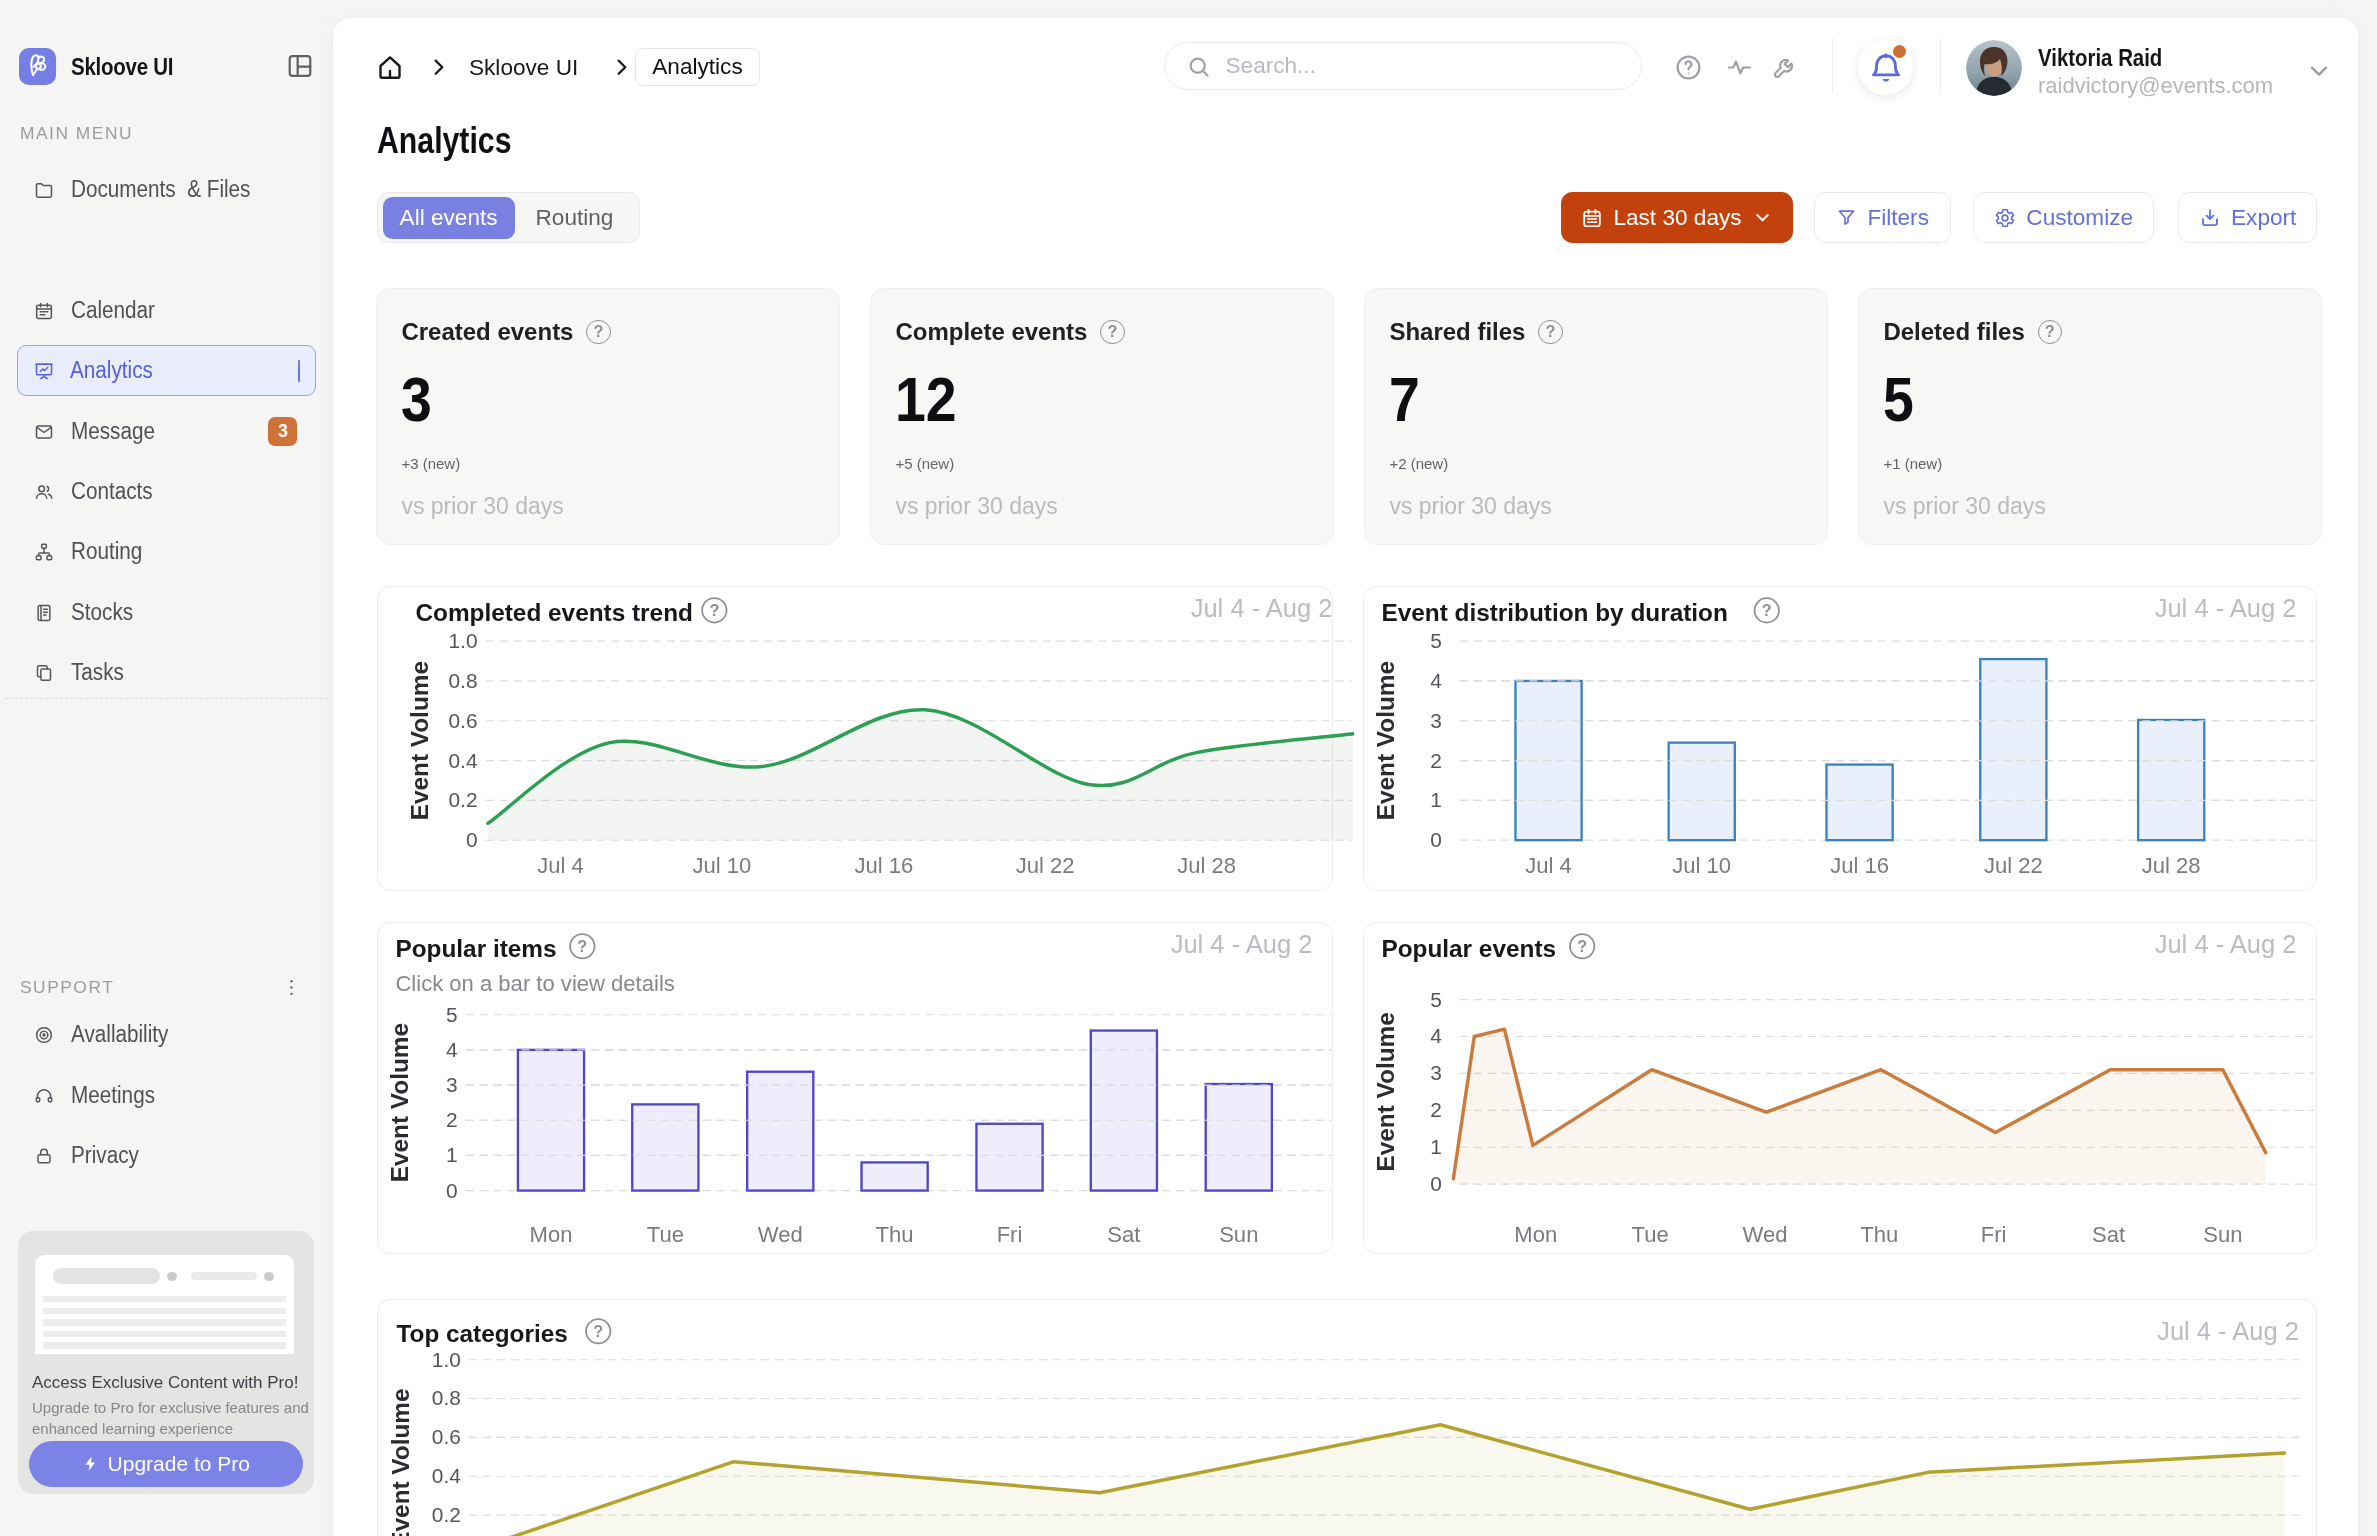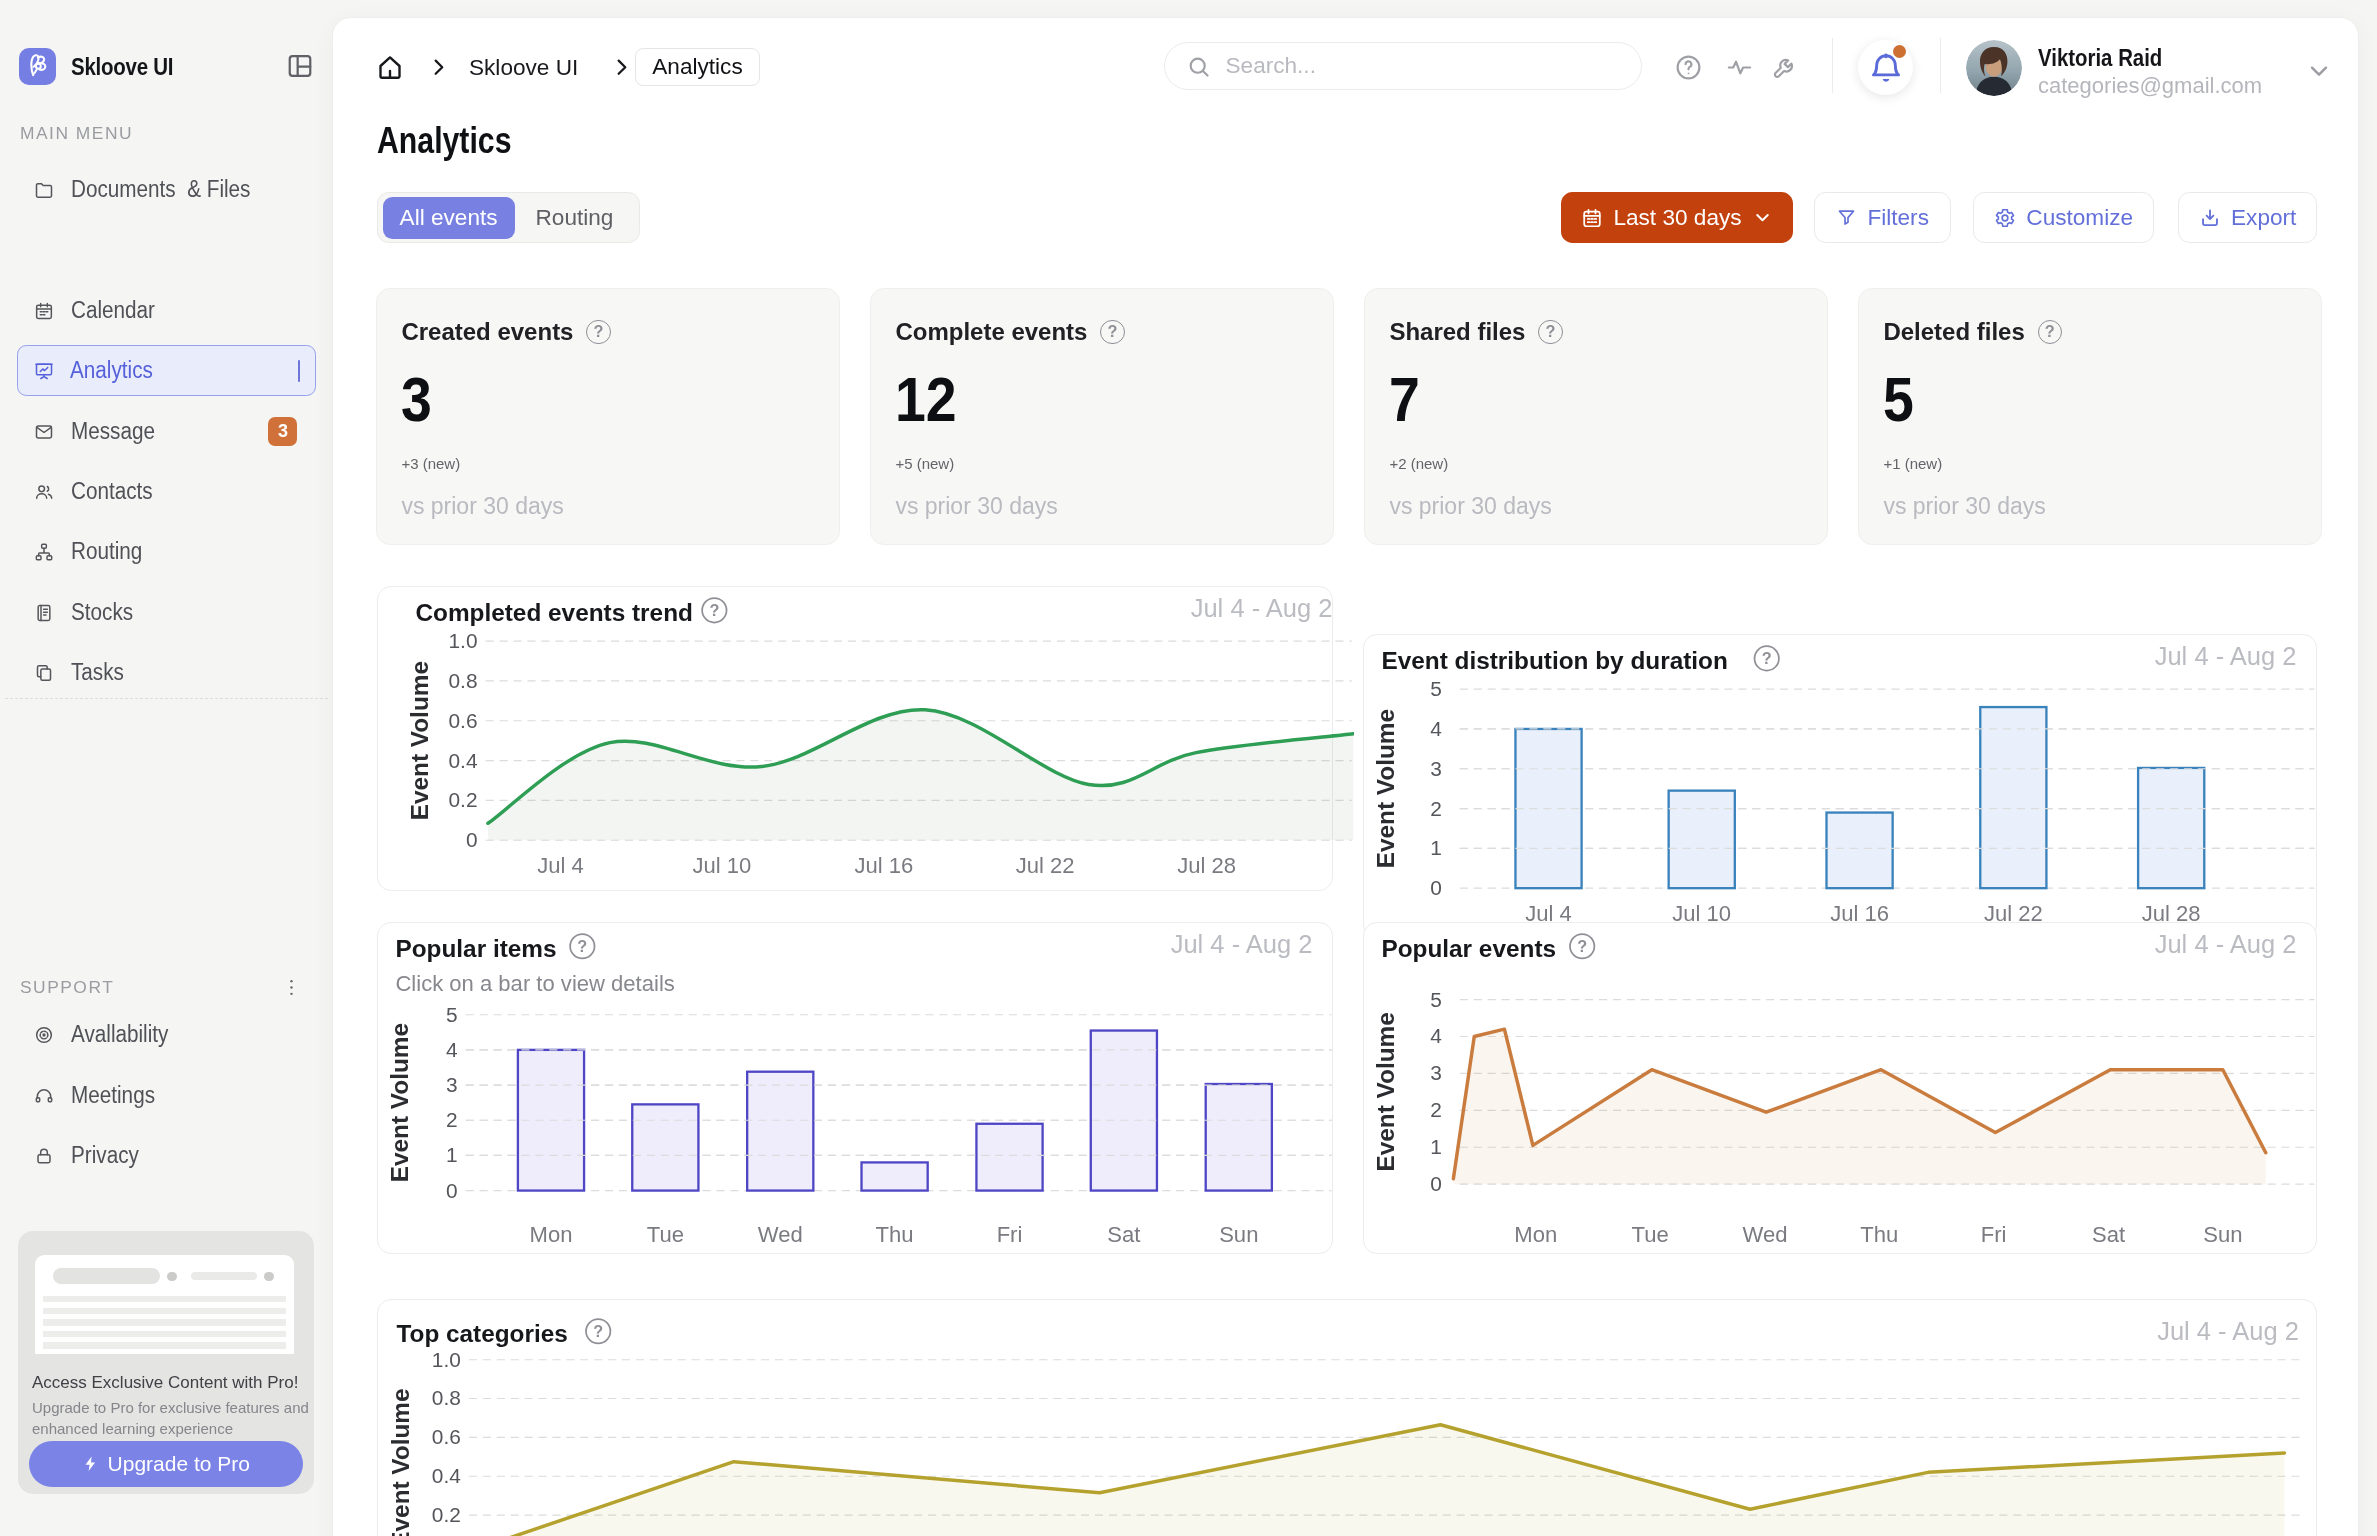--- a/index.html
+++ b/index.html
@@ -267,21 +267,21 @@
             </linearGradient>
           </defs>
 <g clip-path="url(#avc)">
             <rect width="96" height="96" fill="url(#avbg)"></rect>
 <path d="M16 96c2-22 14-33 32-33s30 11 32 33z" fill="#262a32"></path>
 <ellipse cx="48" cy="46" rx="14" ry="17" fill="#c89e7d"></ellipse>
 <path d="M48 12c-17 0-25 13-24 27 .8 11 5 19 9 23-2-6-3-15-1-21 10 2 22-2 26-8 3 5 5 19 2 29 5-4 10-12 11-23 1-14-6-27-23-27z" fill="#4b3327"></path>
 </g>
         </svg></div>
 <div class="uname">Viktoria Raid</div>
-<div class="uemail">categories@gmail.com</div>
+<div class="uemail">raidvictory@events.com</div>
 <div class="tb-chevd"><svg width="28" height="28" viewBox="0 0 24 24" fill="none" stroke="#9c9da2" stroke-width="2.1" stroke-linecap="round" stroke-linejoin="round">
           <path d="M6 9.2l6 6 6-6"></path>
         </svg></div>
 <h1>Analytics</h1>
 <div class="seg">
         <div class="on">All events</div>
         <div class="off">Routing</div>
       </div>
 <div class="btn primary"><svg width="22" height="22" viewBox="0 0 24 24" fill="none" stroke="#fff" stroke-width="1.9" stroke-linecap="round" stroke-linejoin="round">
           <rect x="3.5" y="5" width="17" height="16" rx="2.4"></rect>
@@ -344,21 +344,21 @@
           <text x="137" y="105.0" text-anchor="end" font-size="36" fill="#55565b">1.0</text>
 <text x="280" y="492" text-anchor="middle" font-size="38" fill="#7a7b81">Jul 4</text>
           <text x="558" y="492" text-anchor="middle" font-size="38" fill="#7a7b81">Jul 10</text>
           <text x="837" y="492" text-anchor="middle" font-size="38" fill="#7a7b81">Jul 16</text>
           <text x="1115" y="492" text-anchor="middle" font-size="38" fill="#7a7b81">Jul 22</text>
           <text x="1393" y="492" text-anchor="middle" font-size="38" fill="#7a7b81">Jul 28</text>
 <text x="52" y="264.5" font-size="42" font-weight="600" fill="#2b2c30" transform="rotate(-90 52 264.5)" text-anchor="middle">Event Volume</text>
 <path d="M155.0 406.8 C190.0 383.7 286.5 284.2 365.0 267.9 C443.5 251.6 535.5 318.5 626.0 309.1 C716.5 299.7 814.0 206.2 908.0 211.3 C1002.0 216.5 1112.2 327.7 1190.0 340.0 C1267.8 352.3 1299.0 299.7 1375.0 285.1 C1451.0 270.5 1600.8 257.9 1646.0 252.5 L1646 436.0 L155 436.0 Z" fill="rgba(120,140,125,0.09)"></path>
 <path d="M155.0 406.8 C190.0 383.7 286.5 284.2 365.0 267.9 C443.5 251.6 535.5 318.5 626.0 309.1 C716.5 299.7 814.0 206.2 908.0 211.3 C1002.0 216.5 1112.2 327.7 1190.0 340.0 C1267.8 352.3 1299.0 299.7 1375.0 285.1 C1451.0 270.5 1600.8 257.9 1646.0 252.5" fill="none" stroke="#2f9e55" stroke-width="6" stroke-linecap="round"></path>
 </svg></div>
-<div class="card" style="left:1030px;top:568px;width:954px;height:305px;margin-top:48px;"><svg width="954" height="305" viewBox="0 0 1644 525" font-family="Liberation Sans, sans-serif">
+<div class="card" style="left:1030px;top:568px;width:954px;height:305px;"><svg width="954" height="305" viewBox="0 0 1644 525" font-family="Liberation Sans, sans-serif">
 <text x="30" y="58" font-size="42" font-weight="700" fill="#17181c">Event distribution by duration</text>
           <circle cx="694" cy="40" r="21" fill="none" stroke="#8f9096" stroke-width="3"></circle>
           <text x="694" y="50" text-anchor="middle" font-size="28" fill="#8f9096" font-weight="600">?</text>
           <text x="1607" y="52" text-anchor="end" font-size="44" font-weight="500" fill="#bbbcc2">Jul 4 - Aug 2</text>
 <line x1="165" y1="436.0" x2="1638" y2="436.0" stroke="#dcdcdc" stroke-width="2" stroke-dasharray="14 10"></line>
           <line x1="165" y1="367.4" x2="1638" y2="367.4" stroke="#dcdcdc" stroke-width="2" stroke-dasharray="14 10"></line>
           <line x1="165" y1="298.8" x2="1638" y2="298.8" stroke="#dcdcdc" stroke-width="2" stroke-dasharray="14 10"></line>
           <line x1="165" y1="230.2" x2="1638" y2="230.2" stroke="#dcdcdc" stroke-width="2" stroke-dasharray="14 10"></line>
           <line x1="165" y1="161.6" x2="1638" y2="161.6" stroke="#dcdcdc" stroke-width="2" stroke-dasharray="14 10"></line>
           <line x1="165" y1="93.0" x2="1638" y2="93.0" stroke="#dcdcdc" stroke-width="2" stroke-dasharray="14 10"></line>

